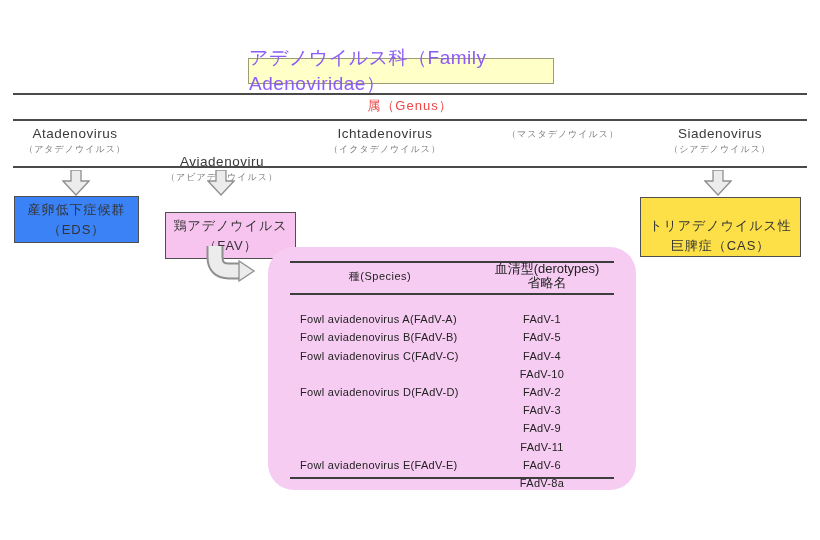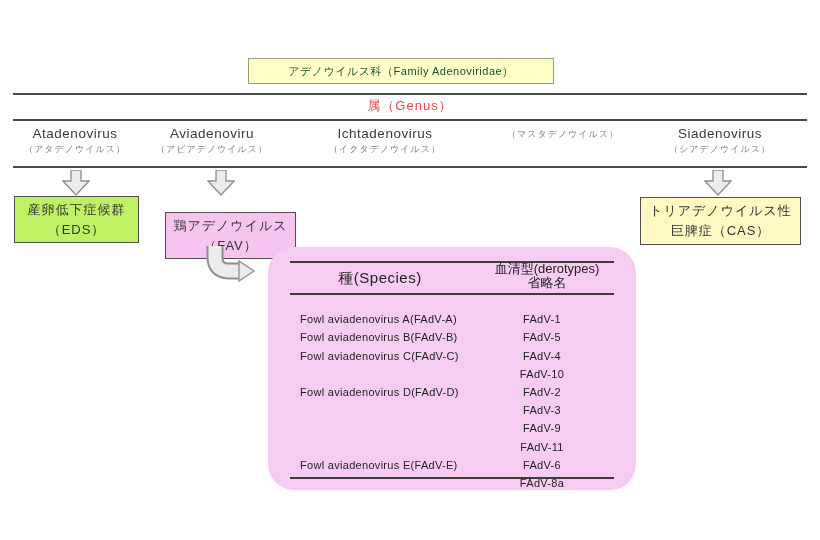--- a/index.html
+++ b/index.html
@@ -6,56 +6,56 @@
   html,body { background:#ffffff; }
   .canvas {
     position:relative; width:820px; height:540px; background:#ffffff;
     font-family:"Liberation Sans","DejaVu Sans",sans-serif; overflow:hidden;
   }
   
   .family-box {
     position:absolute; left:248px; top:58px; width:306px; height:26px;
     background:#ffffc8; border:1px solid #9d9d74;
     display:flex; align-items:center; justify-content:center;
-    font-size:11px; color:#14532d; letter-spacing:0.5px;
+    font-size:19px; color:#8b5cf6; letter-spacing:0.5px;
   }
   
   .hline { position:absolute; left:13px; width:794px; height:2px; background:#4a4a4a; }
   .hline.l1 { top:93px; } .hline.l2 { top:119px; } .hline.l3 { top:166px; }
   .genus-band {
     position:absolute; left:13px; top:97px; width:794px; height:20px;
     text-align:center; font-size:13px; color:#ef4444; letter-spacing:1px;
   }
   
   .genus-col { position:absolute; top:126px; width:180px; text-align:center; }
   .genus-name { font-size:13.5px; color:#3a3a3a; letter-spacing:0.5px; }
   .genus-kana { font-size:9px; color:#7b7b7b; letter-spacing:1px; margin-top:2px; }
   
   .down-arrow { position:absolute; top:170px; width:28px; height:26px; }
   
   .dbox {
     position:absolute; border:1px solid #4f4f4f; color:#333;
     display:flex; flex-direction:column; align-items:center; justify-content:center;
     font-size:13px; line-height:20px; letter-spacing:1px; text-align:center;
   }
-  .dbox.eds { left:14px; top:196px; width:125px; height:47px; background:#bef264; }
+  .dbox.eds { left:14px; top:196px; width:125px; height:47px; background:#3b82f6; }
   .dbox.fav { left:165px; top:212px; width:131px; height:47px; background:#f7c4f0; }
-  .dbox.cas { left:640px; top:197px; width:161px; height:48px; background:#fef9c3; }
+  .dbox.cas { left:640px; top:197px; width:161px; height:60px; background:#fde047;justify-content:flex-end; }
   
   .elbow { position:absolute; left:201px; top:245px; width:62px; height:46px; }
   
   .sero-panel {
     position:absolute; left:268px; top:247px; width:368px; height:243px;
     background:#f7ccf3; border-radius:26px;
   }
   .tline { position:absolute; left:22px; width:324px; height:2px; background:#3d3d3d; }
   .tline.t1 { top:14px; } .tline.t2 { top:46px; } .tline.t3 { top:230px; }
   .th-species {
     position:absolute; left:22px; top:22px; width:180px; text-align:center;
-    font-size:15px; color:#222; letter-spacing:0.5px;
+    font-size:11px; color:#222; letter-spacing:0.5px;
   }
   .th-sero {
     position:absolute; left:212px; top:15px; width:134px; text-align:center;
     font-size:13px; line-height:14px; color:#222;
   }
   .rows {
     position:absolute; left:22px; top:63px; width:324px; height:182px;
     display:flex; flex-direction:column;
   }
   .t-row { flex:1; display:flex; align-items:center; font-size:11px; color:#222; }
@@ -72,21 +72,21 @@
   </div>
 
   <div class="hline l1"></div>
   <div class="genus-band">属（Genus）</div>
   <div class="hline l2"></div>
 
   <div class="genus-col" style="left:-15px;">
     <div class="genus-name">Atadenovirus</div>
     <div class="genus-kana">（アタデノウイルス）</div>
   </div>
-  <div class="genus-col" style="left:122px;">
+  <div class="genus-col" style="left:132px;margin-top:28px;">
     <div class="genus-name">Aviadenoviru</div>
     <div class="genus-kana">（アビアデノウイルス）</div>
   </div>
   <div class="genus-col" style="left:295px;">
     <div class="genus-name">Ichtadenovirus</div>
     <div class="genus-kana">（イクタデノウイルス）</div>
   </div>
   <div class="genus-col" style="left:473px;">
     <div class="genus-kana">（マスタデノウイルス）</div>
   </div>

